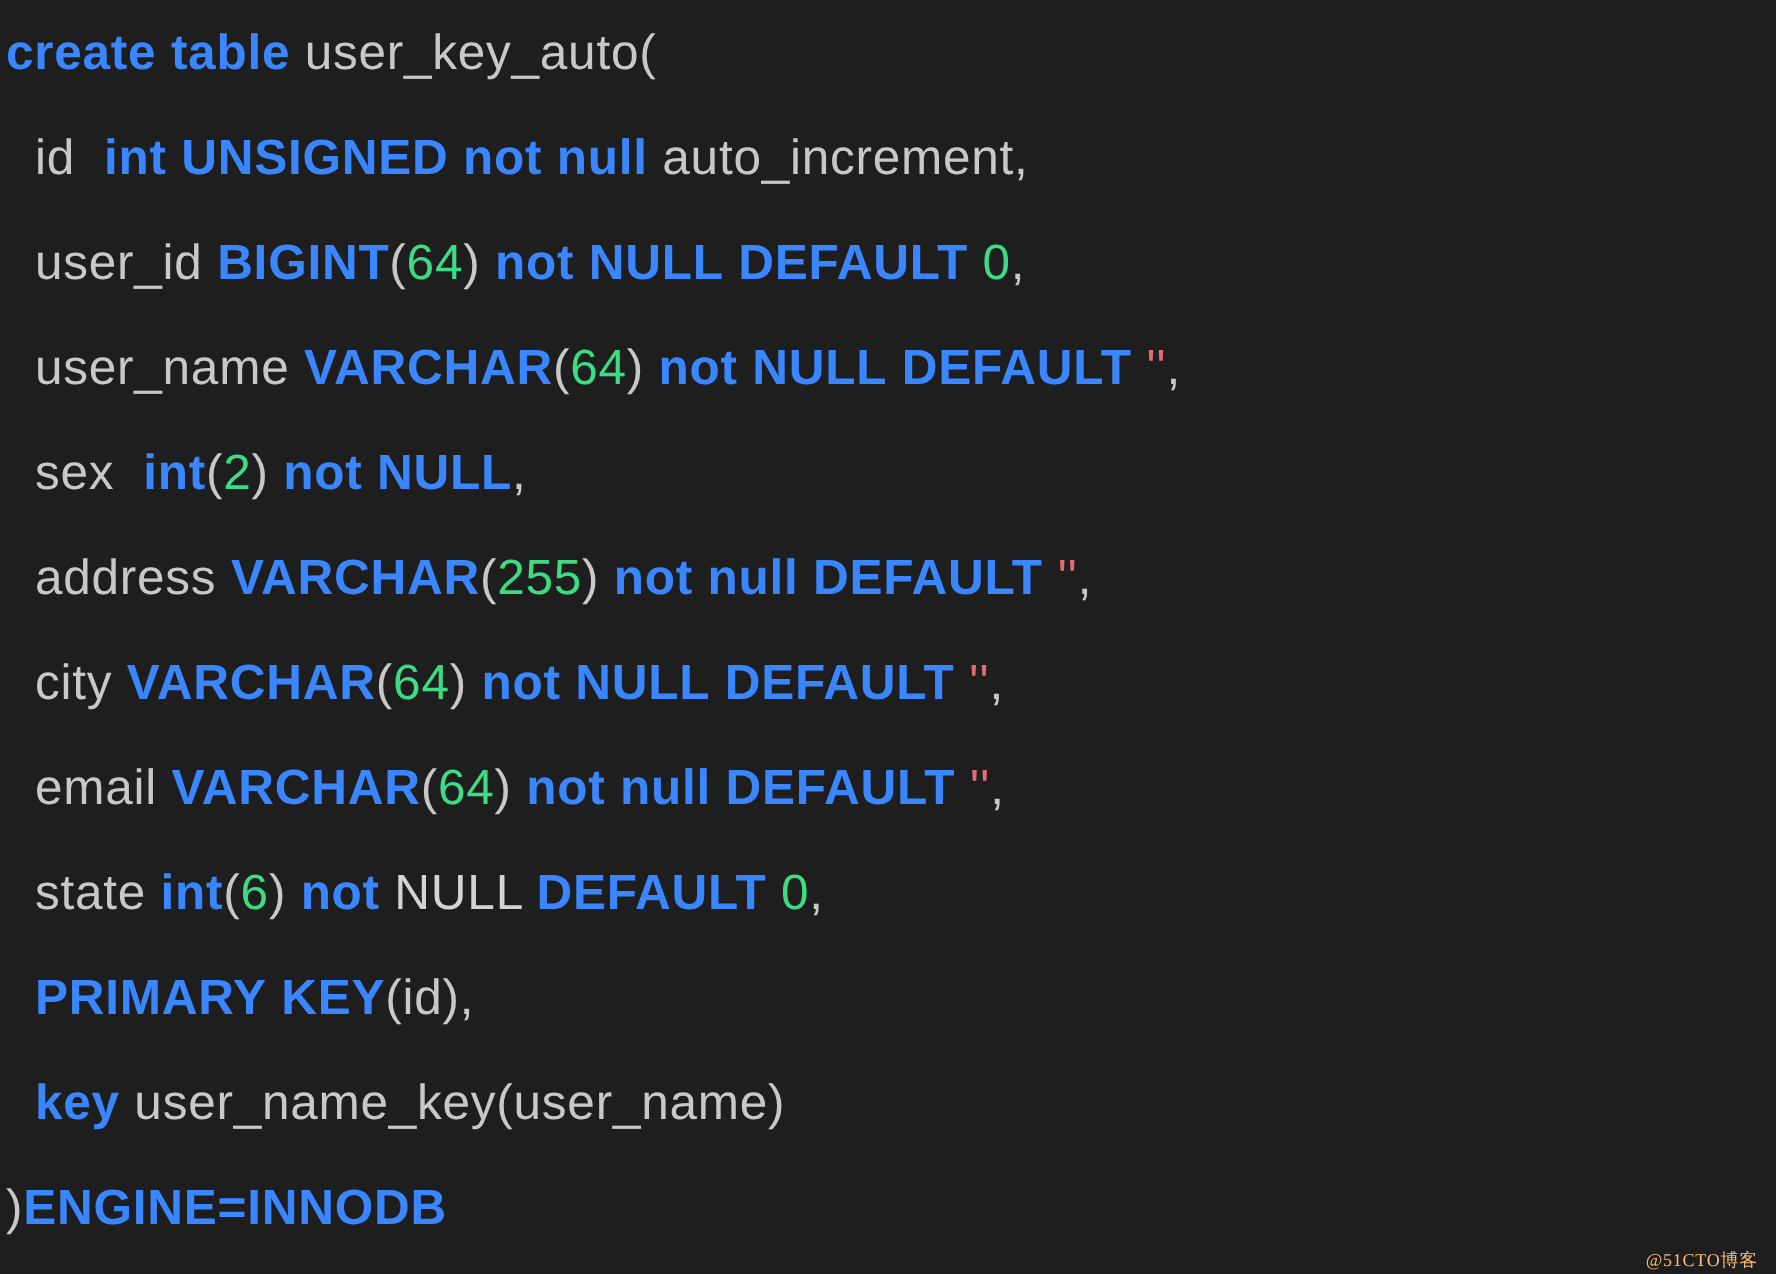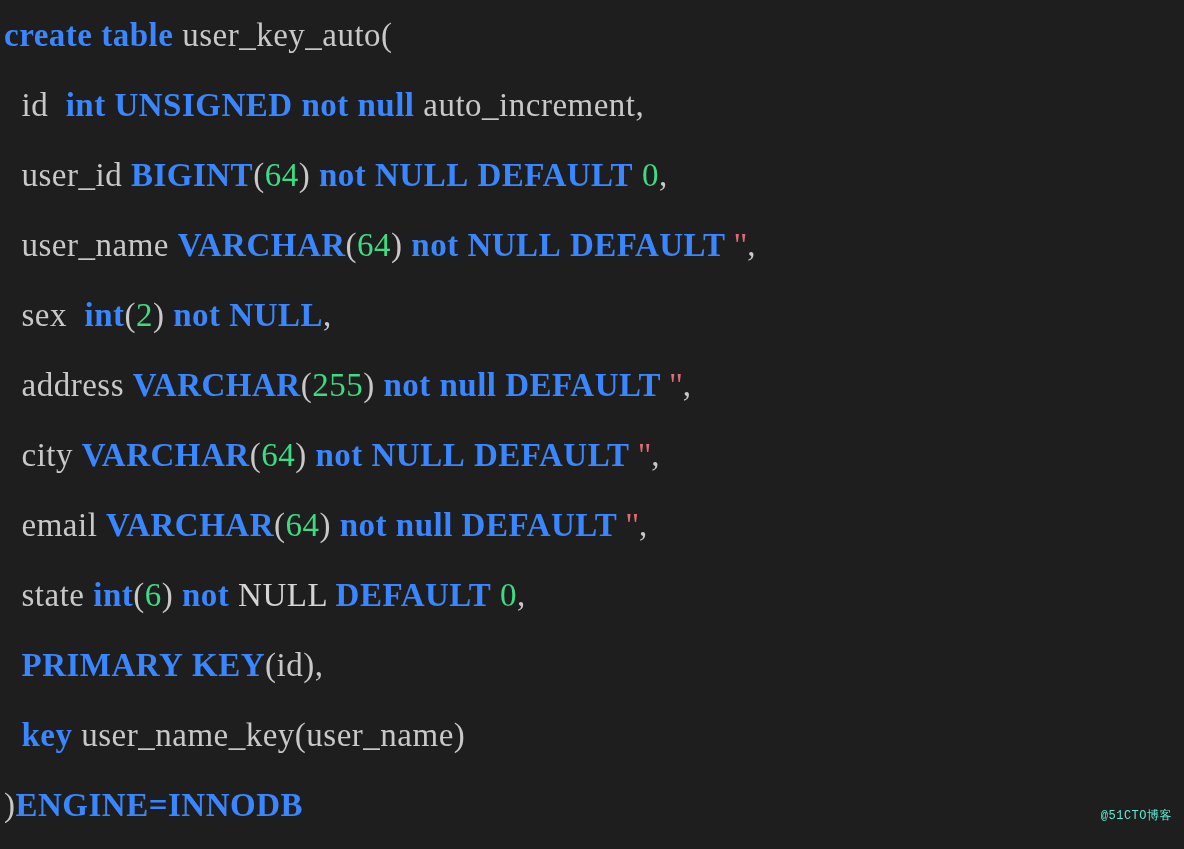--- a/index.html
+++ b/index.html
@@ -6,39 +6,39 @@
     margin: 0;
     padding: 0;
     width: 1184px;
     height: 849px;
     background: #1e1e1e;
     overflow: hidden;
   }
   pre.code {
     margin: 0;
     padding: 0 0 0 4px;
-    font-family: Liberation Serif, serif;
+    font-family: Liberation Sans, sans-serif;
     font-size: 33px;
     line-height: 70px;
     color: #d4d4d4;
     letter-spacing: 0.5px;
     white-space: pre;
   }
   .kw  { color: #3a86ff; font-weight: 700; }   
   .id  { color: #c8c8c8; }                      
   .num { color: #3ddc84; }                      
   .str { color: #e06c75; }                      
   .pun { color: #c8c8c8; }                      
   .watermark {
     position: absolute;
     right: 12px;
-    bottom: 25px;
-    font-family: Liberation Mono, monospace;
+    bottom: 0;
+    font-family: Liberation Serif, serif;
     font-size: 12px;
-    color: #5eead4;
+    color: #fdba74;
     letter-spacing: 0.5px;
   }
 </style>
 </head>
 <body>
 
 <pre class="code"><span><span class="kw">create</span> <span class="kw">table</span> <span class="id">user_key_auto</span><span class="pun">(</span></span>
 <span>  <span class="id">id</span>  <span class="kw">int</span> <span class="kw">UNSIGNED</span> <span class="kw">not</span> <span class="kw">null</span> <span class="id">auto_increment</span><span class="pun">,</span></span>
 <span>  <span class="id">user_id</span> <span class="kw">BIGINT</span><span class="pun">(</span><span class="num">64</span><span class="pun">)</span> <span class="kw">not</span> <span class="kw">NULL</span> <span class="kw">DEFAULT</span> <span class="num">0</span><span class="pun">,</span></span>
 <span>  <span class="id">user_name</span> <span class="kw">VARCHAR</span><span class="pun">(</span><span class="num">64</span><span class="pun">)</span> <span class="kw">not</span> <span class="kw">NULL</span> <span class="kw">DEFAULT</span> <span class="str">''</span><span class="pun">,</span></span>

